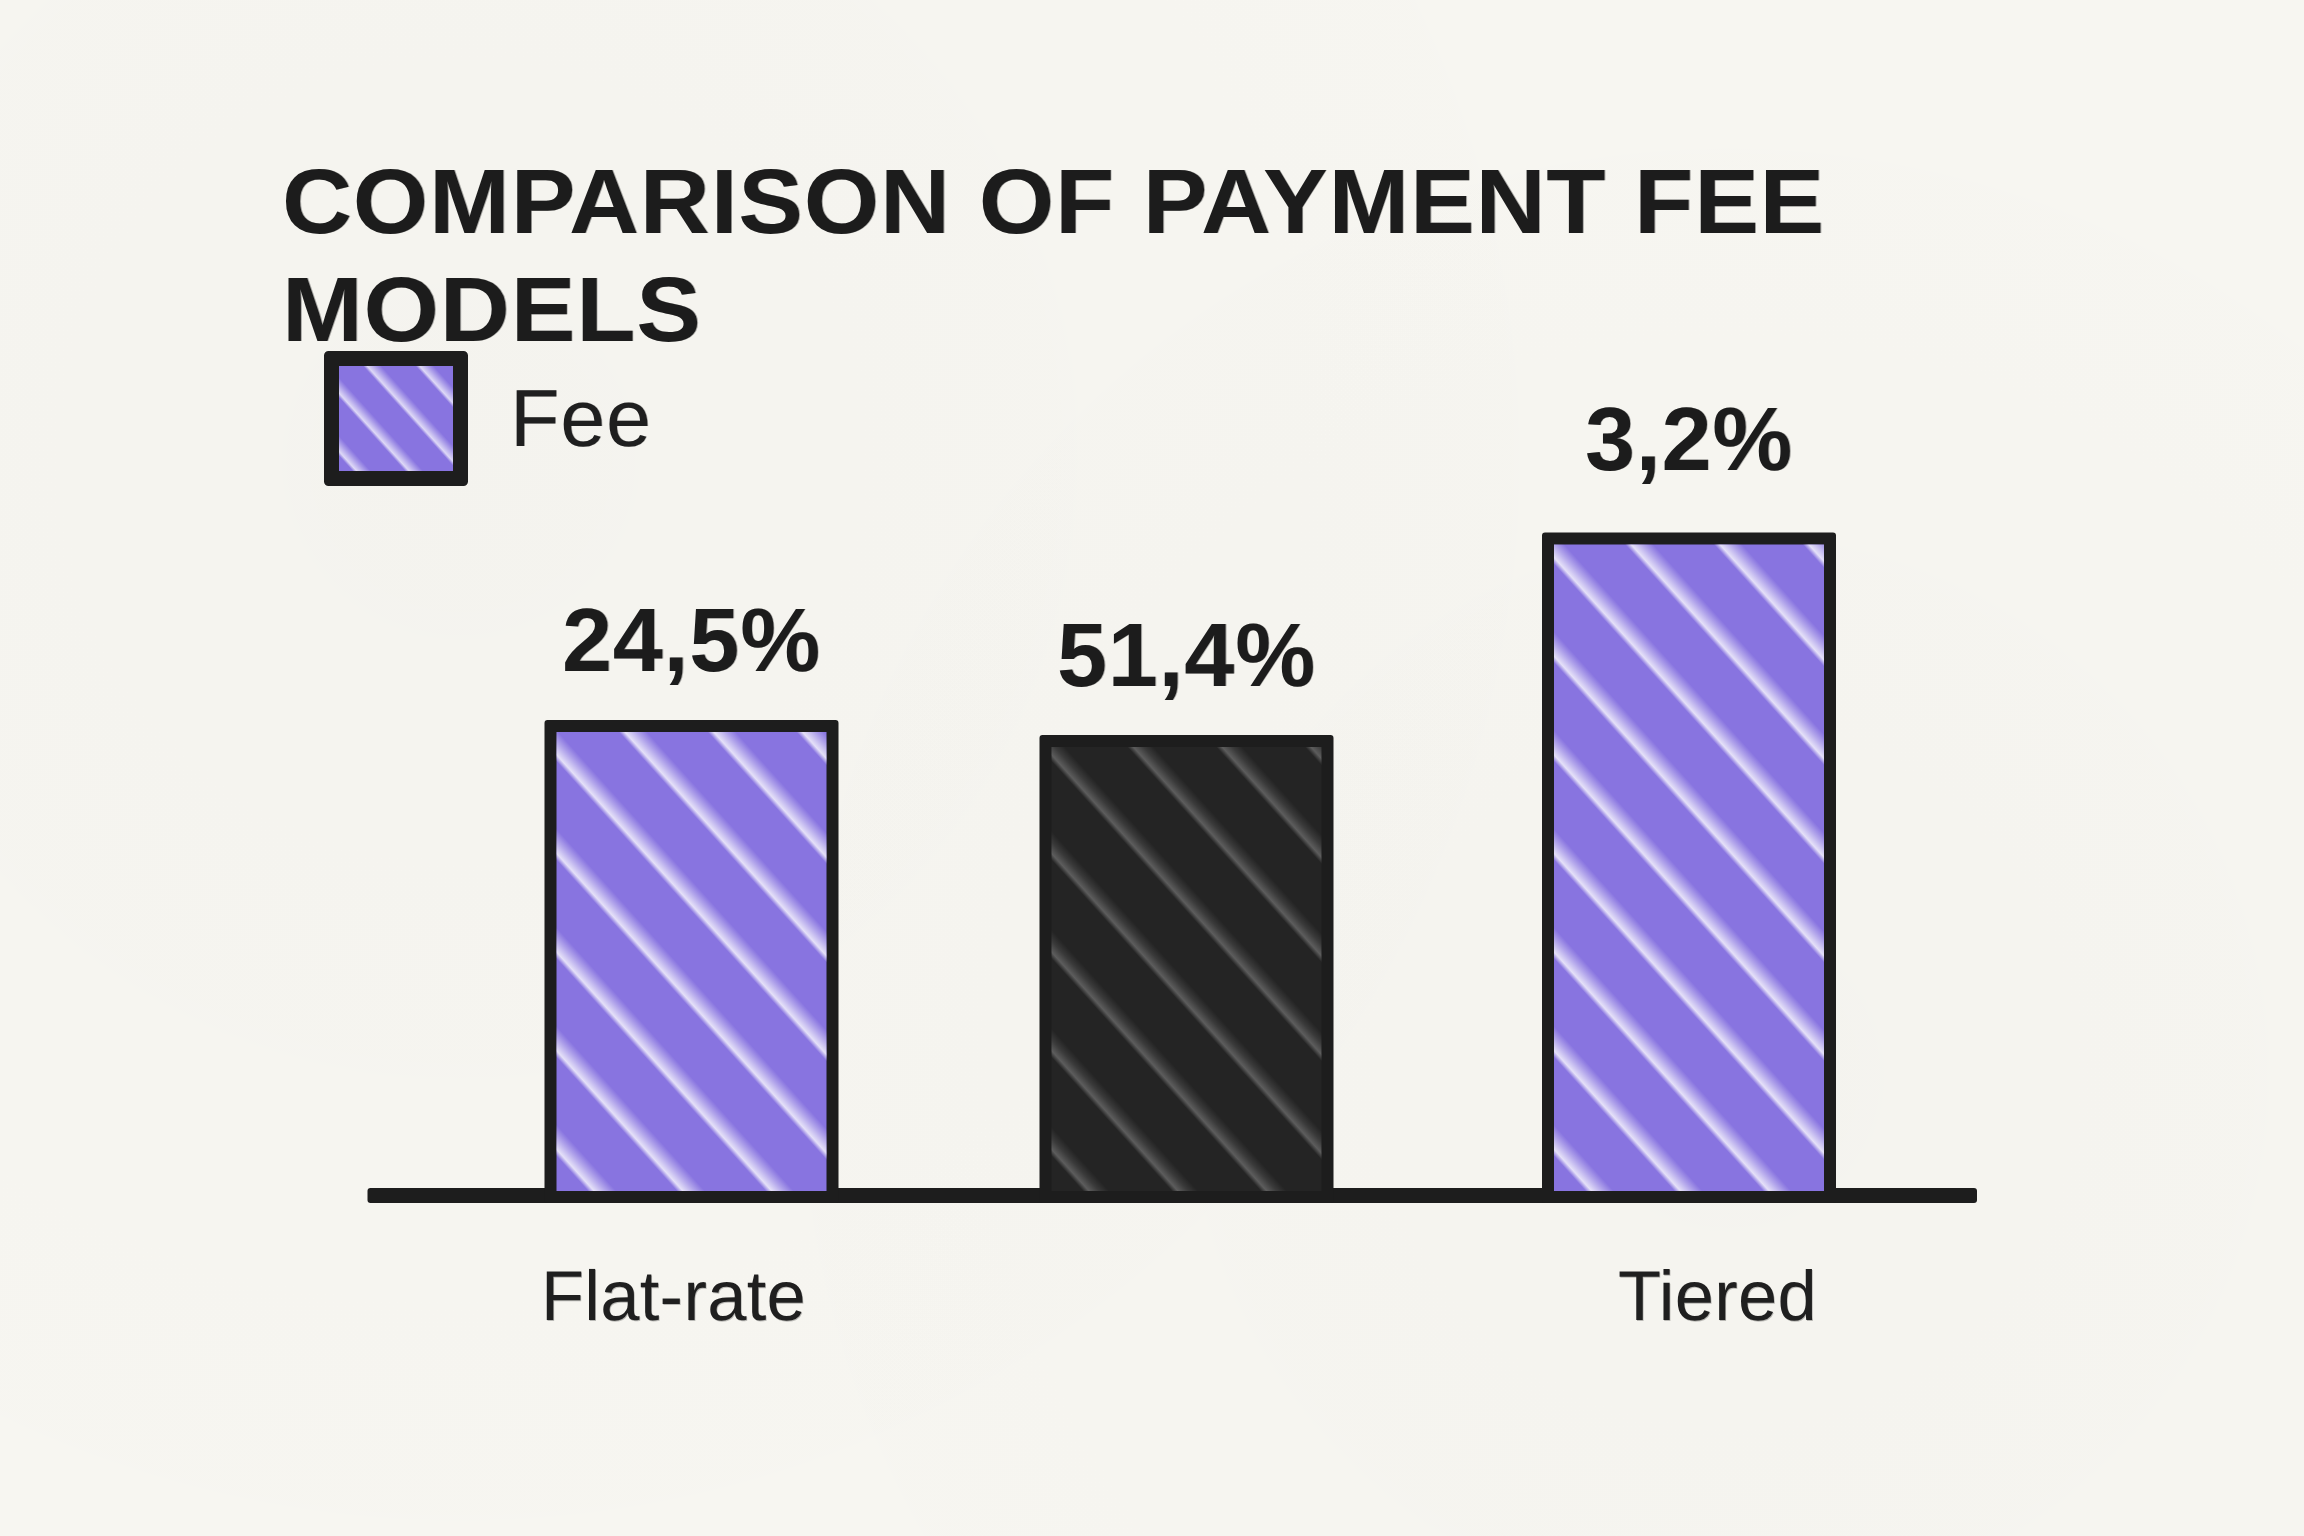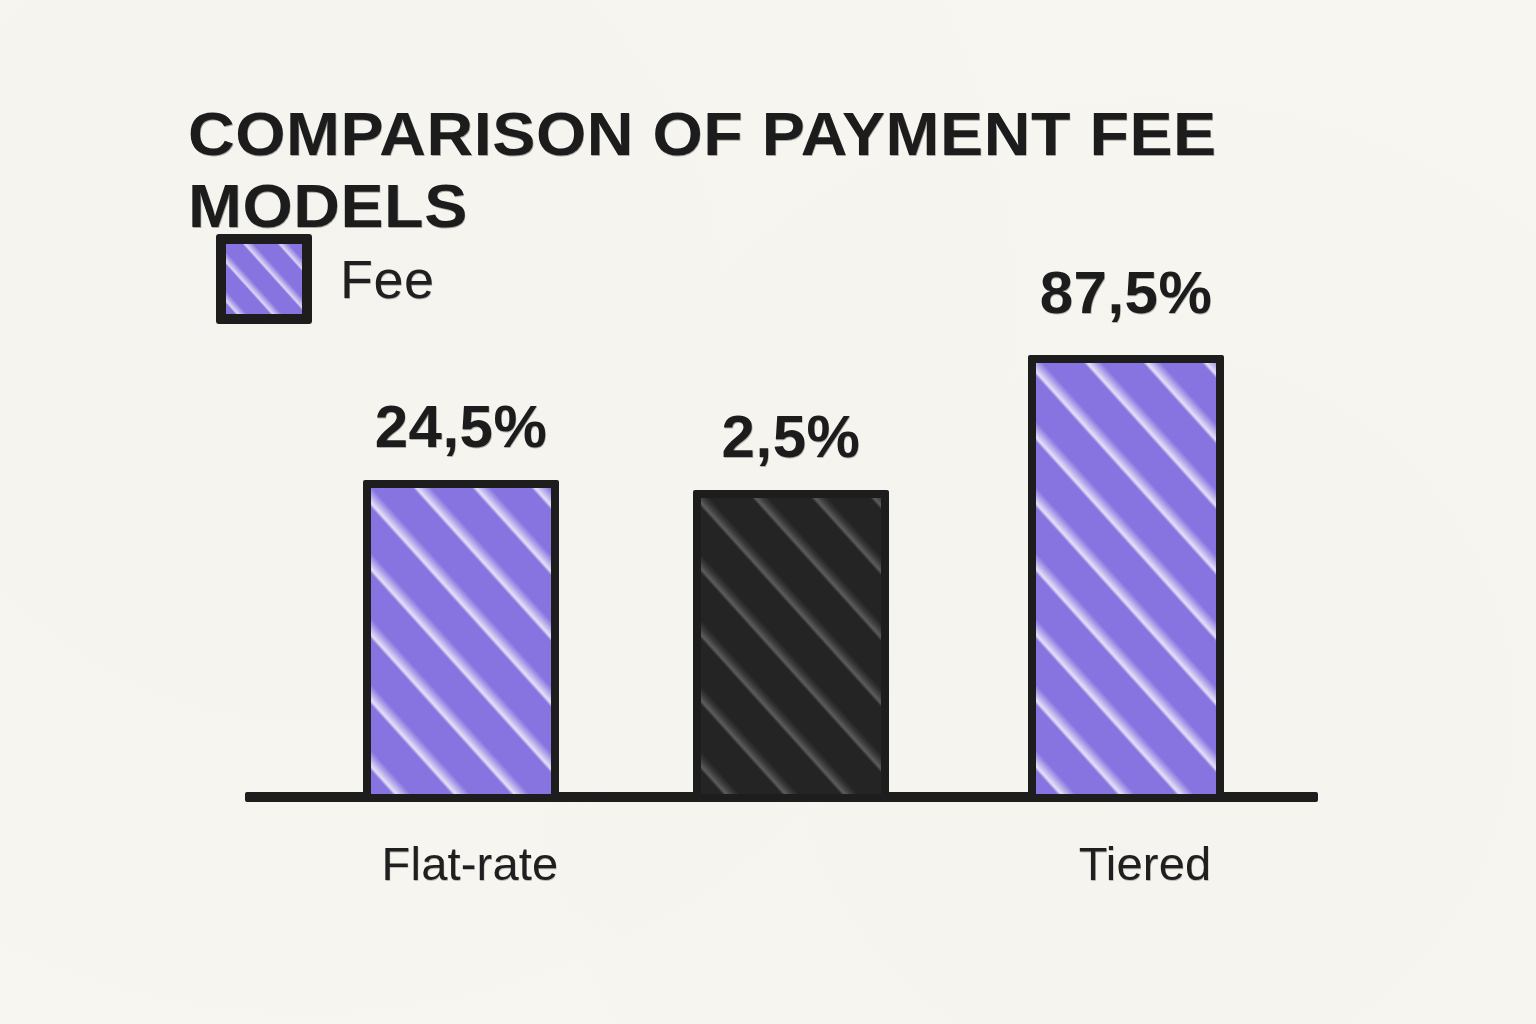--- a/index.html
+++ b/index.html
@@ -177,27 +177,27 @@
   </div>
 
   <div class="plot">
 
     <div class="axis-line"></div>
 
     <div class="bar purple" style="left:363px; top:480px; width:196px; height:322px;">
       <div class="hatch"></div>
     </div>
     <div class="value-label" style="left:361px; top:396px; width:200px;">24,5%</div>
-    <div class="cat-label" style="left:345px; top:838px; width:250px;">Flat-rate</div>
+    <div class="cat-label" style="left:324px; top:838px; width:250px;">Flat-rate</div>
 
     <div class="bar dark" style="left:693px; top:490px; width:196px; height:312px;">
       <div class="hatch"></div>
     </div>
-    <div class="value-label" style="left:691px; top:406px; width:200px;">2,5%</div>
+    <div class="value-label" style="left:691px; top:406px; width:200px;">51,4%</div>
 
     <div class="bar purple" style="left:1028px; top:355px; width:196px; height:447px;">
       <div class="hatch"></div>
     </div>
-    <div class="value-label" style="left:1026px; top:262px; width:200px;">87,5%</div>
+    <div class="value-label" style="left:1026px; top:262px; width:200px;">3,2%</div>
     <div class="cat-label" style="left:1040px; top:838px; width:210px;">Tiered</div>
 
   </div>
 </div>
 
 </body></html>

